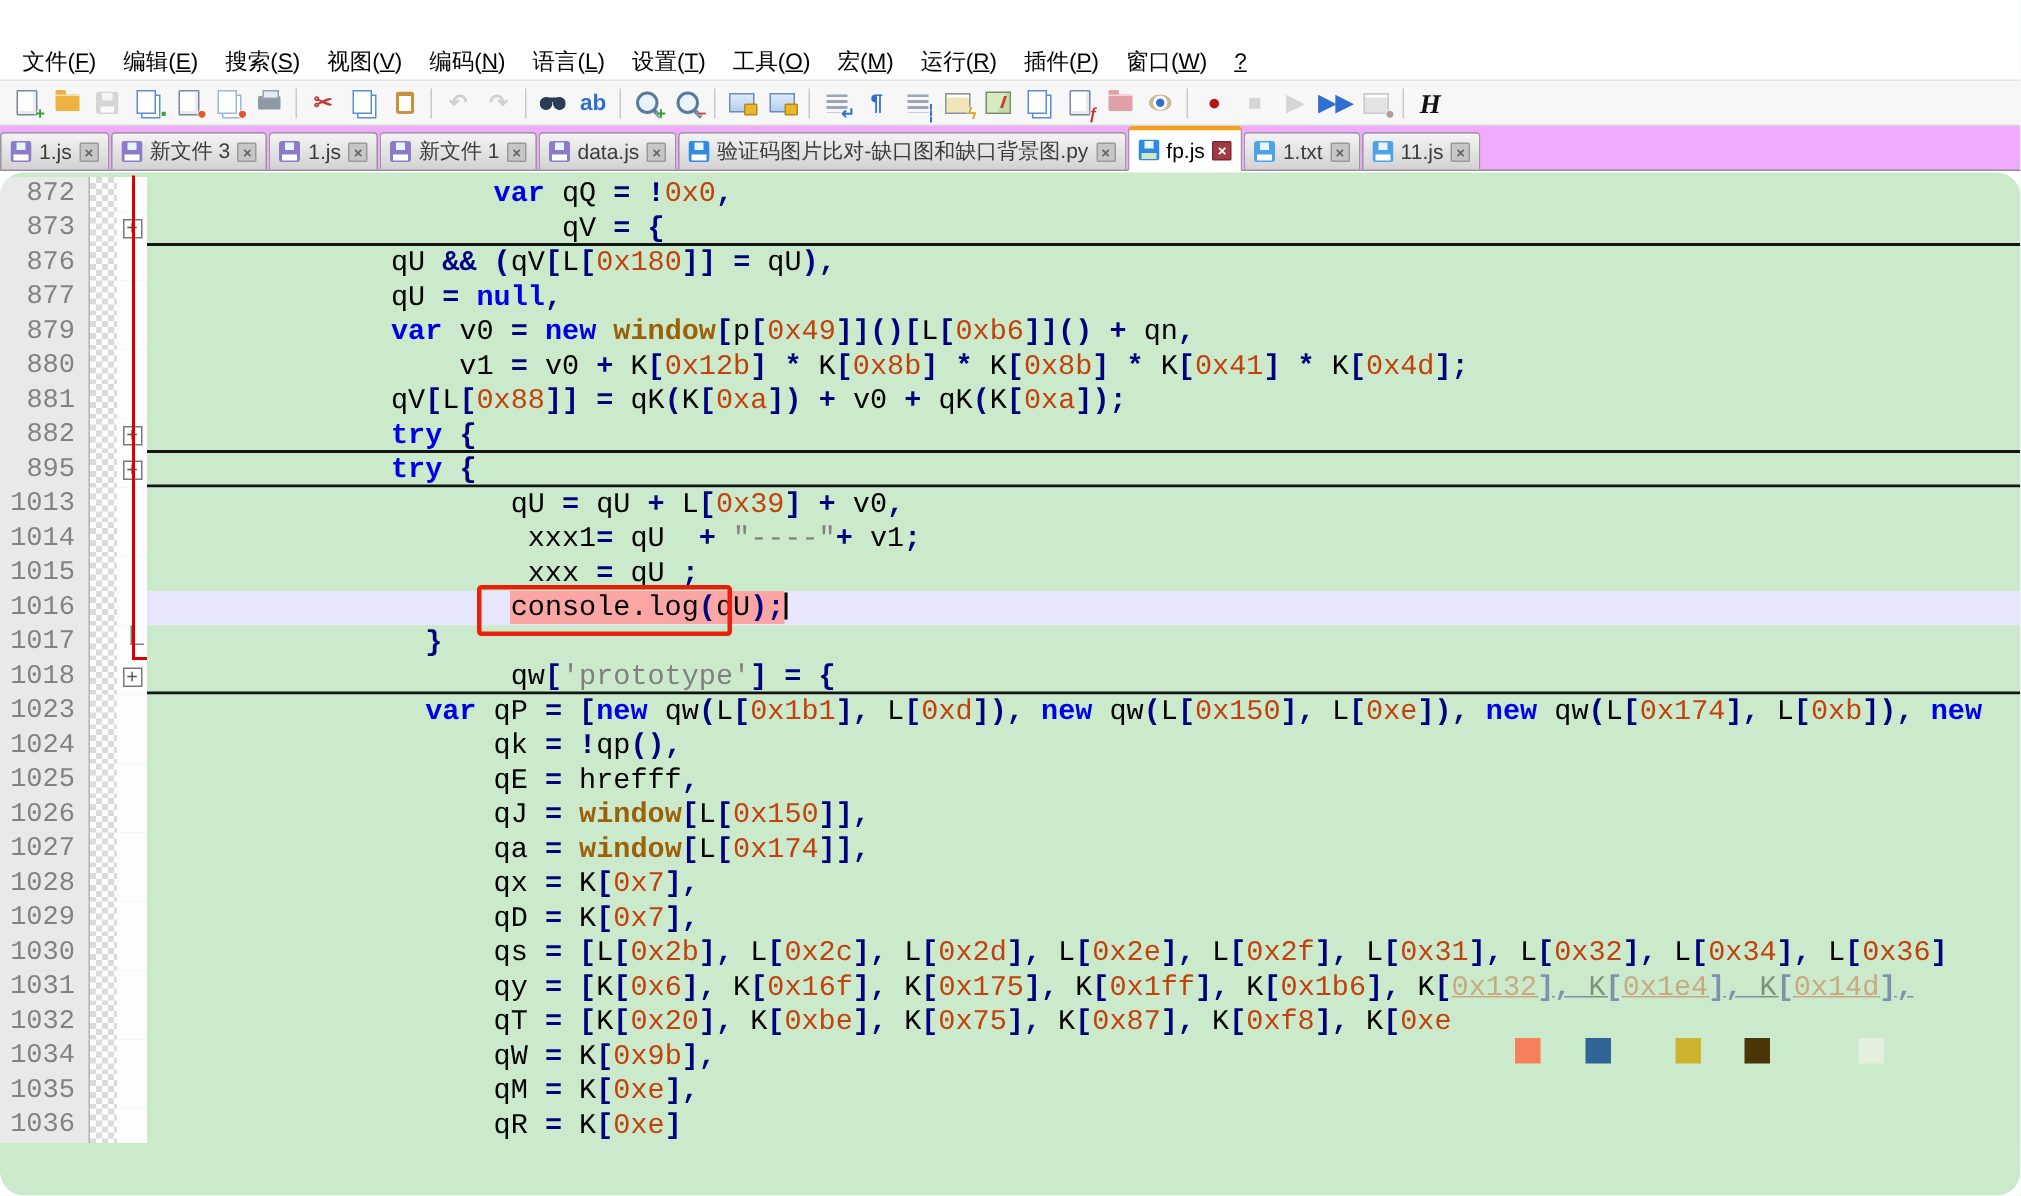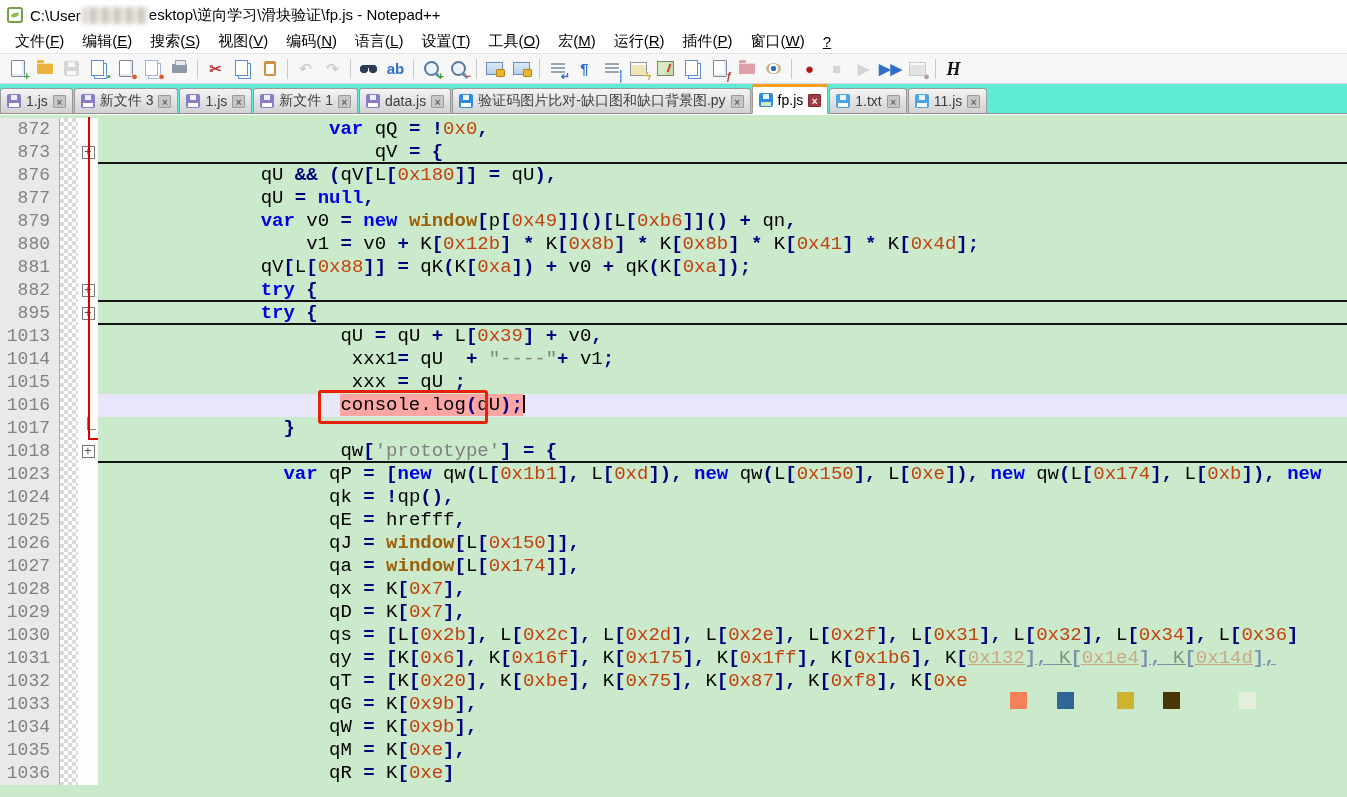--- a/index.html
+++ b/index.html
@@ -68,37 +68,37 @@
   .ic-window{width:15px;height:12px;background:var(--c,#C8CCD2);border:1px solid #8A94A2;
              box-shadow:inset 0 2px 0 #fff;}
   .ic-docmap{width:15px;height:13px;border:1px solid #7A8A6A;position:relative;
              background:linear-gradient(115deg,#D8EAC0 60%,#C4DCAC 60%);}
   .ic-docmap::after{content:"";position:absolute;left:3px;top:2px;width:7px;height:8px;
              border-right:2px solid #D04030;transform:skewX(-18deg);}
   .ic-eye{width:15px;height:11px;border-radius:50%;
              background:radial-gradient(circle at 50% 50%,#2F6FD0 2.5px,#fff 3px 4.5px,#C8B89A 5px);}
 
   
-  .tabbar{position:absolute;left:0;top:84px;width:100%;height:30px;background:#5eead4;
+  .tabbar{position:absolute;left:0;top:84px;width:100%;height:30px;background:#f0abfc;
           display:flex;align-items:flex-end;border-bottom:1px solid #909090;box-sizing:border-box;}
   .tab{display:flex;align-items:center;gap:5px;height:25px;padding:0 6px;box-sizing:border-box;
        background:linear-gradient(#F4F4F4,#D2D2D2);border:1px solid #9A9A9A;border-bottom:none;
        border-radius:3px 3px 0 0;font-size:14px;color:#3C3C3C;margin-right:1px;white-space:nowrap;}
   .tab.active{height:30px;background:#fff;border-top:3px solid #F9A01B;color:#000;
        margin-bottom:-1px;border-bottom:1px solid #fff;}
   .tab .tfloppy{width:14px;height:14px;border-radius:2px;background-color:var(--fc,#2E8BE0);
        background-image:linear-gradient(#E8F4FF,#E8F4FF),linear-gradient(var(--fl,#fff),var(--fl,#fff));
        background-size:6px 5px,10px 4px;background-position:4px 1px,2px 9px;background-repeat:no-repeat;}
   .tab .tclose{width:13px;height:13px;font-size:10px;font-weight:bold;line-height:13px;text-align:center;
        background:#C6C6C6;color:#666;border:1px solid #9A9A9A;box-sizing:border-box;border-radius:1px;}
   .tab.active .tclose{background:#A23B44;color:#fff;border-color:#7E2830;}
 
   
   .editor{position:absolute;left:0;top:115px;width:100%;height:682px;background:#CBEACB;
-          overflow:hidden;font-family:"Liberation Mono","DejaVu Sans Mono",monospace;font-size:19px;}
+          overflow:hidden;font-family:"Liberation Mono","DejaVu Sans Mono",monospace;font-size:19px;border-radius:16px;}
   .rows{padding-top:3px;}
   .row{display:flex;height:23px;line-height:23px;box-sizing:border-box;}
   .lnc{width:60px;background:#E9E9E9;border-right:1px solid #B2B2B2;color:#828282;
        text-align:right;padding-right:9px;box-sizing:border-box;font-size:18px;flex:none;}
   .bmc{width:18px;flex:none;background-color:#fff;
        background-image:linear-gradient(45deg,#DADADA 25%,transparent 25%,transparent 75%,#DADADA 75%),
                         linear-gradient(45deg,#DADADA 25%,transparent 25%,transparent 75%,#DADADA 75%);
        background-size:8px 8px;background-position:0 0,4px 4px;}
   .fmc{width:20px;flex:none;background:#FDFDFD;position:relative;display:flex;
        align-items:center;justify-content:center;}
@@ -123,26 +123,20 @@
   .change-bar{position:absolute;width:2px;background:#DD0000;z-index:3;}
   .change-hook{position:absolute;height:2px;background:#DD0000;z-index:3;}
   .anno-box{position:absolute;border:3px solid #E8200A;border-radius:3px;z-index:5;}
   .swatch{position:absolute;z-index:4;}
 </style>
 </head>
 <body>
 
 <div id="app">
 
-  <div class="titlebar">
-    <span class="npp-icon"></span>
-    <span>C:\User</span>
-    <span class="redact"></span>
-    <span>esktop\逆向学习\滑块验证\fp.js - Notepad++</span>
-  </div>
 
   <div class="menubar" id="menubar">
       <span class="menu-item">文件(<u>F</u>)</span>
       <span class="menu-item">编辑(<u>E</u>)</span>
       <span class="menu-item">搜索(<u>S</u>)</span>
       <span class="menu-item">视图(<u>V</u>)</span>
       <span class="menu-item">编码(<u>N</u>)</span>
       <span class="menu-item">语言(<u>L</u>)</span>
       <span class="menu-item">设置(<u>T</u>)</span>
       <span class="menu-item">工具(<u>O</u>)</span>
@@ -478,26 +472,20 @@
           <div class="fmc"></div>
           <div class="code">                    <span class="p">qy </span><span class="o">=</span><span class="p"> </span><span class="o">[</span><span class="p">K</span><span class="o">[</span><span class="n">0x6</span><span class="o">],</span><span class="p"> K</span><span class="o">[</span><span class="n">0x16f</span><span class="o">],</span><span class="p"> K</span><span class="o">[</span><span class="n">0x175</span><span class="o">],</span><span class="p"> K</span><span class="o">[</span><span class="n">0x1ff</span><span class="o">],</span><span class="p"> K</span><span class="o">[</span><span class="n">0x1b6</span><span class="o">],</span><span class="p"> K</span><span class="o">[</span><span class="n f">0x132</span><span class="o f">], </span><span class="p f">K</span><span class="o f">[</span><span class="n f">0x1e4</span><span class="o f">], </span><span class="p f">K</span><span class="o f">[</span><span class="n f">0x14d</span><span class="o f">],</span></div>
         </div>
         <div class="row">
           <div class="lnc">1032</div>
           <div class="bmc"></div>
           <div class="fmc"></div>
           <div class="code">                    <span class="p">qT </span><span class="o">=</span><span class="p"> </span><span class="o">[</span><span class="p">K</span><span class="o">[</span><span class="n">0x20</span><span class="o">],</span><span class="p"> K</span><span class="o">[</span><span class="n">0xbe</span><span class="o">],</span><span class="p"> K</span><span class="o">[</span><span class="n">0x75</span><span class="o">],</span><span class="p"> K</span><span class="o">[</span><span class="n">0x87</span><span class="o">],</span><span class="p"> K</span><span class="o">[</span><span class="n">0xf8</span><span class="o">],</span><span class="p"> K</span><span class="o">[</span><span class="n">0xe</span></div>
         </div>
         <div class="row">
-          <div class="lnc">1033</div>
-          <div class="bmc"></div>
-          <div class="fmc"></div>
-          <div class="code">                    <span class="p">qG </span><span class="o">=</span><span class="p"> K</span><span class="o">[</span><span class="n">0x9b</span><span class="o">],</span></div>
-        </div>
-        <div class="row">
           <div class="lnc">1034</div>
           <div class="bmc"></div>
           <div class="fmc"></div>
           <div class="code">                    <span class="p">qW </span><span class="o">=</span><span class="p"> K</span><span class="o">[</span><span class="n">0x9b</span><span class="o">],</span></div>
         </div>
         <div class="row">
           <div class="lnc">1035</div>
           <div class="bmc"></div>
           <div class="fmc"></div>
           <div class="code">                    <span class="p">qM </span><span class="o">=</span><span class="p"> K</span><span class="o">[</span><span class="n">0xe</span><span class="o">],</span></div>

